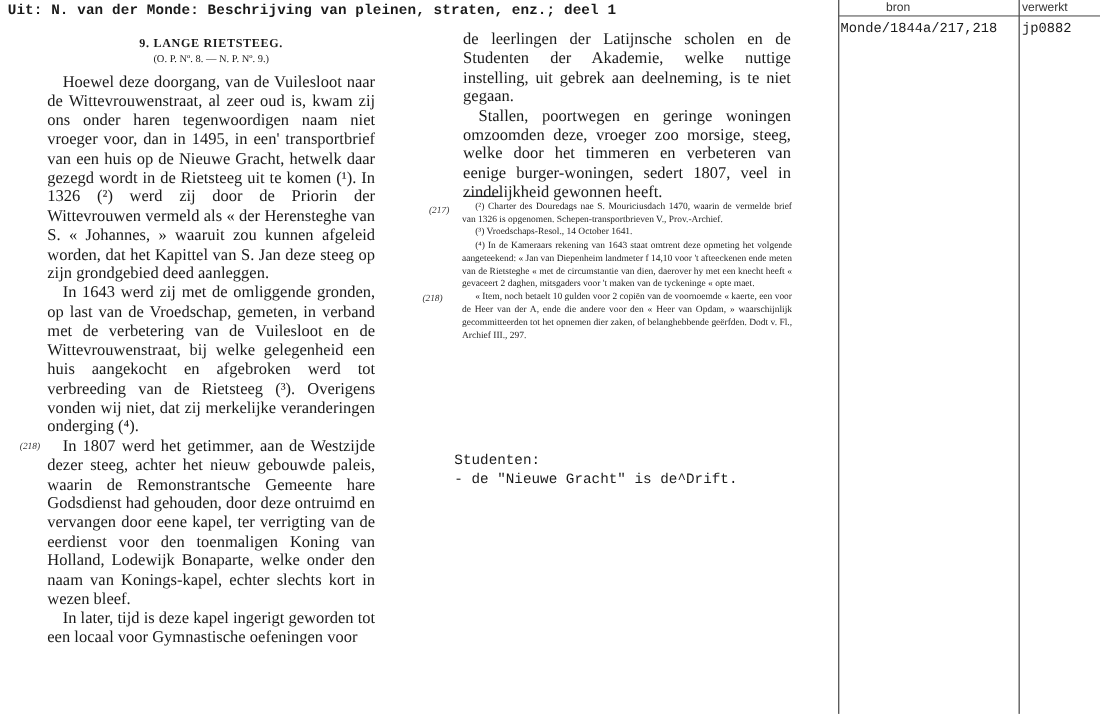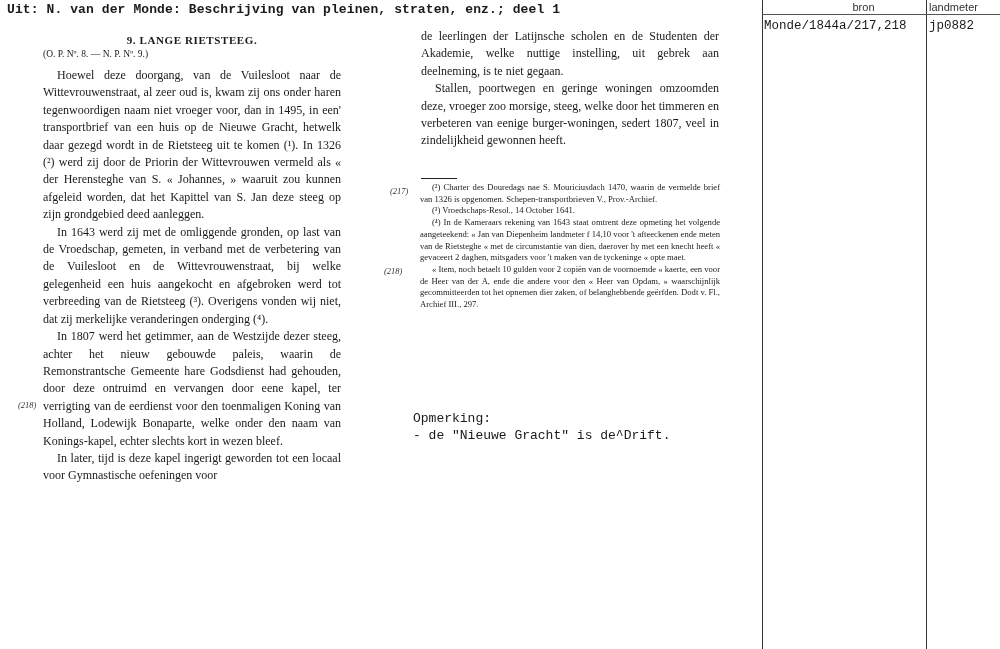--- a/index.html
+++ b/index.html
@@ -7,30 +7,30 @@
     .mono { font-family: "Liberation Mono", "DejaVu Sans Mono", monospace; }
     .serif { font-family: Liberation Serif, serif; }
     .sans { font-family: "Liberation Sans", "DejaVu Sans", sans-serif; }
 
     #header-line { position: absolute; left: 7px; top: 2px; font-size: 13px; white-space: pre; letter-spacing: 0.1px; font-weight: bold; }
 
     
     #vline-1 { position: absolute; left: 762px; top: 0; width: 1px; height: 649px; background: #333; }
     #vline-2 { position: absolute; left: 926px; top: 0; width: 1px; height: 649px; background: #333; }
     #hline { position: absolute; left: 762px; top: 14px; width: 238px; height: 1px; background: #555; }
-    #col-bron { position: absolute; left: 782px; top: 1px; width: 163px; text-align: center; font-size: 11px; color: #333; }
+    #col-bron { position: absolute; left: 735px; top: 1px; width: 163px; text-align: center; font-size: 11px; color: #333; }
     #col-verwerkt { position: absolute; left: 929px; top: 1px; font-size: 11px; color: #333; }
     #cell-bron { position: absolute; left: 764px; top: 19px; font-size: 12.5px; white-space: pre; }
     #cell-verwerkt { position: absolute; left: 929px; top: 19px; font-size: 12.5px; white-space: pre; }
 
     
     #left-col { position: absolute; left: 43px; top: 34px; width: 298px; }
     .title { text-align: center; font-weight: bold; font-size: 11px; letter-spacing: 0.6px; margin-left: 0; }
-    .subtitle { text-align: left; font-size: 9.5px; margin-top: 3px; margin-bottom: 8px; }
-    .para { font-size: 12px; line-height: 17.4px; text-align: justify; margin: 0; }
+    .subtitle { text-align: center; font-size: 9.5px; margin-top: 3px; margin-bottom: 8px; }
+    .para { font-size: 15px; line-height: 17.4px; text-align: justify; margin: 0; }
     .para .indent { display: inline-block; width: 14px; }
 
     
     #right-col { position: absolute; left: 421px; top: 28px; width: 298px; }
     #footnote-rule { position: absolute; left: 421px; top: 178px; width: 36px; height: 1px; background: #222; }
     #footnotes { position: absolute; left: 420px; top: 182px; width: 300px; font-size: 8.6px; line-height: 11.7px; text-align: justify; }
     #footnotes p { margin: 0; }
     .fn-indent { display: inline-block; width: 12px; }
 
     .margin-note { position: absolute; font-size: 8.5px; font-style: italic; color: #333; }
@@ -42,21 +42,21 @@
   </style>
 </head>
 <body>
 
 <div id="header-line" class="mono">Uit: N. van der Monde: Beschrijving van pleinen, straten, enz.; deel 1</div>
 
 <div id="vline-1"></div>
 <div id="vline-2"></div>
 <div id="hline"></div>
 <div id="col-bron" class="sans">bron</div>
-<div id="col-verwerkt" class="sans">landmeter</div>
+<div id="col-verwerkt" class="sans">verwerkt</div>
 <div id="cell-bron" class="mono">Monde/1844a/217,218</div>
 <div id="cell-verwerkt" class="mono">jp0882</div>
 
 <div id="left-col" class="serif">
   <div class="title">9. LANGE RIETSTEEG.</div>
   <div class="subtitle">(O. P. Nº. 8. — N. P. Nº. 9.)</div>
   <p class="para"><span class="indent"></span><span>Hoewel deze doorgang, van de Vuilesloot naar de Wittevrouwenstraat, al zeer oud is, kwam zij ons onder haren tegenwoordigen naam niet vroeger voor, dan in 1495, in een' transportbrief van een huis op de Nieuwe Gracht, hetwelk daar gezegd wordt in de Rietsteeg uit te komen (¹). In 1326 (²) werd zij door de Priorin der Wittevrouwen vermeld als « der Herensteghe van S. « Johannes, » waaruit zou kunnen afgeleid worden, dat het Kapittel van S. Jan deze steeg op zijn grondgebied deed aanleggen.</span></p>
   <p class="para"><span class="indent"></span><span>In 1643 werd zij met de omliggende gronden, op last van de Vroedschap, gemeten, in verband met de verbetering van de Vuilesloot en de Wittevrouwenstraat, bij welke gelegenheid een huis aangekocht en afgebroken werd tot verbreeding van de Rietsteeg (³). Overigens vonden wij niet, dat zij merkelijke veranderingen onderging (⁴).</span></p>
   <p class="para"><span class="indent"></span><span>In 1807 werd het getimmer, aan de Westzijde dezer steeg, achter het nieuw gebouwde paleis, waarin de Remonstrantsche Gemeente hare Godsdienst had gehouden, door deze ontruimd en vervangen door eene kapel, ter verrigting van de eerdienst voor den toenmaligen Koning van Holland, Lodewijk Bonaparte, welke onder den naam van Konings-kapel, echter slechts kort in wezen bleef.</span></p>
   <p class="para"><span class="indent"></span><span>In later, tijd is deze kapel ingerigt geworden tot een locaal voor Gymnastische oefeningen voor</span></p>
@@ -73,14 +73,14 @@
 <div id="footnotes" class="serif">
   <p><span class="fn-indent"></span><span>(²) Charter des Douredags nae S. Mouriciusdach 1470, waarin de vermelde brief van 1326 is opgenomen. Schepen-transportbrieven V., Prov.-Archief.</span></p>
   <p><span class="fn-indent"></span><span>(³) Vroedschaps-Resol., 14 October 1641.</span></p>
   <p><span class="fn-indent"></span><span>(⁴) In de Kameraars rekening van 1643 staat omtrent deze opmeting het volgende aangeteekend: « Jan van Diepenheim landmeter f 14,10 voor 't afteeckenen ende meten van de Rietsteghe « met de circumstantie van dien, daerover hy met een knecht heeft « gevaceert 2 daghen, mitsgaders voor 't maken van de tyckeninge « opte maet.</span></p>
   <p><span class="fn-indent"></span><span>« Item, noch betaelt 10 gulden voor 2 copiën van de voornoemde « kaerte, een voor de Heer van der A, ende die andere voor den « Heer van Opdam, » waarschijnlijk gecommitteerden tot het opnemen dier zaken, of belanghebbende geërfden. Dodt v. Fl., Archief III., 297.</span></p>
 </div>
 
 <div id="margin-217" class="margin-note serif">(217)</div>
 <div id="margin-218-right" class="margin-note serif">(218)</div>
 
-<div id="remark" class="mono"><span>Opmerking:</span>
+<div id="remark" class="mono"><span>Studenten:</span>
 <span>- de "Nieuwe Gracht" is de^Drift.</span></div>
 
 </body></html>

